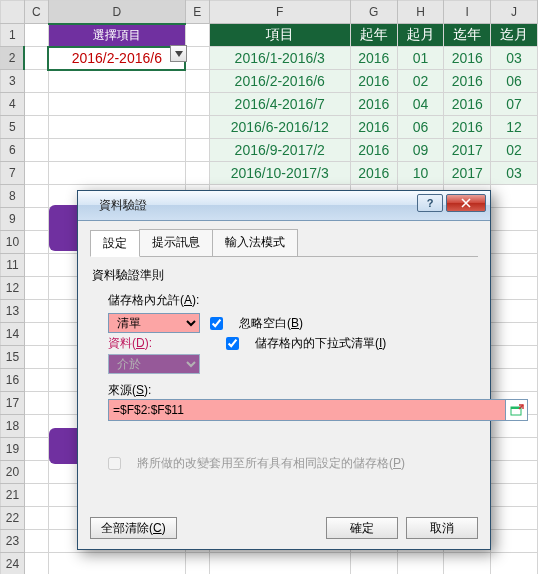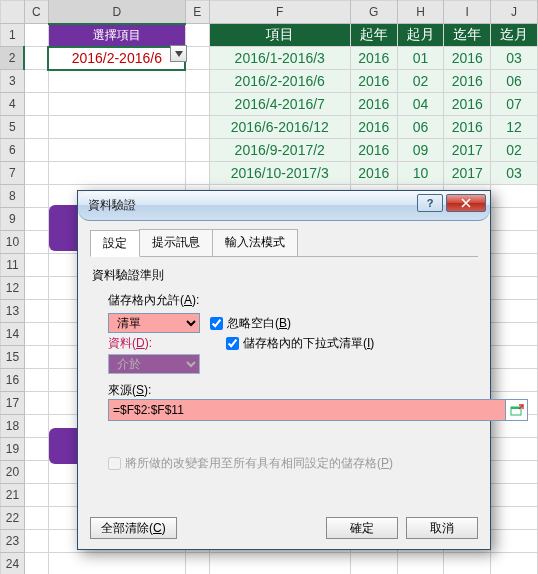--- a/index.html
+++ b/index.html
@@ -78,23 +78,22 @@
     border:1px solid #2b506f;
     box-shadow:4px 4px 14px rgba(0,0,0,.45);
     background:#f0f0f0;
     font-size:12px;
   }
   .dlg-titlebar{
     height:30px;
     background:linear-gradient(#f7fbff,#d7e6f5 48%,#bdd3ea 50%,#cfe0f2);
     border-bottom:1px solid #7a9ab8;
     display:flex;align-items:center;
-    padding:0 10px;
+    padding:0 21px;
     position:relative;
-    border-radius:12px;
   }
   .dlg-title{font-size:12px;color:#1a1a1a;}
   .dlg-btns{position:absolute;right:4px;top:3px;display:flex;gap:3px}
   .dlg-help,.dlg-close{
     width:26px;height:18px;
     border:1px solid #4a6a8a;
     border-radius:2px;
     display:flex;align-items:center;justify-content:center;
     cursor:pointer;
     font-size:11px;
@@ -130,21 +129,21 @@
   .lbl.dis{color:#be185d}
   select.combo,input.edit{
     border:1px solid #7a9ab8;
     background:#fca5a5;
     height:20px;
     font-size:12px;
     padding:0 4px;
   }
   select.combo{width:92px}
   select.combo:disabled{background:#701a75;color:#9a9a9a}
-  .chk{display:flex;align-items:center;gap:4px}
+  .chk{display:flex;align-items:center;gap:16px}
   .chk input{width:13px;height:13px}
   .chk.dis label{color:#9a9a9a}
   .sourcebox{display:flex;align-items:center;width:420px}
   .sourcebox input{flex:1;height:22px}
   .refbtn{
     width:22px;height:22px;
     border:1px solid #7a9ab8;border-left:none;
     background:#fff;
     display:flex;align-items:center;justify-content:center;
     cursor:pointer;

